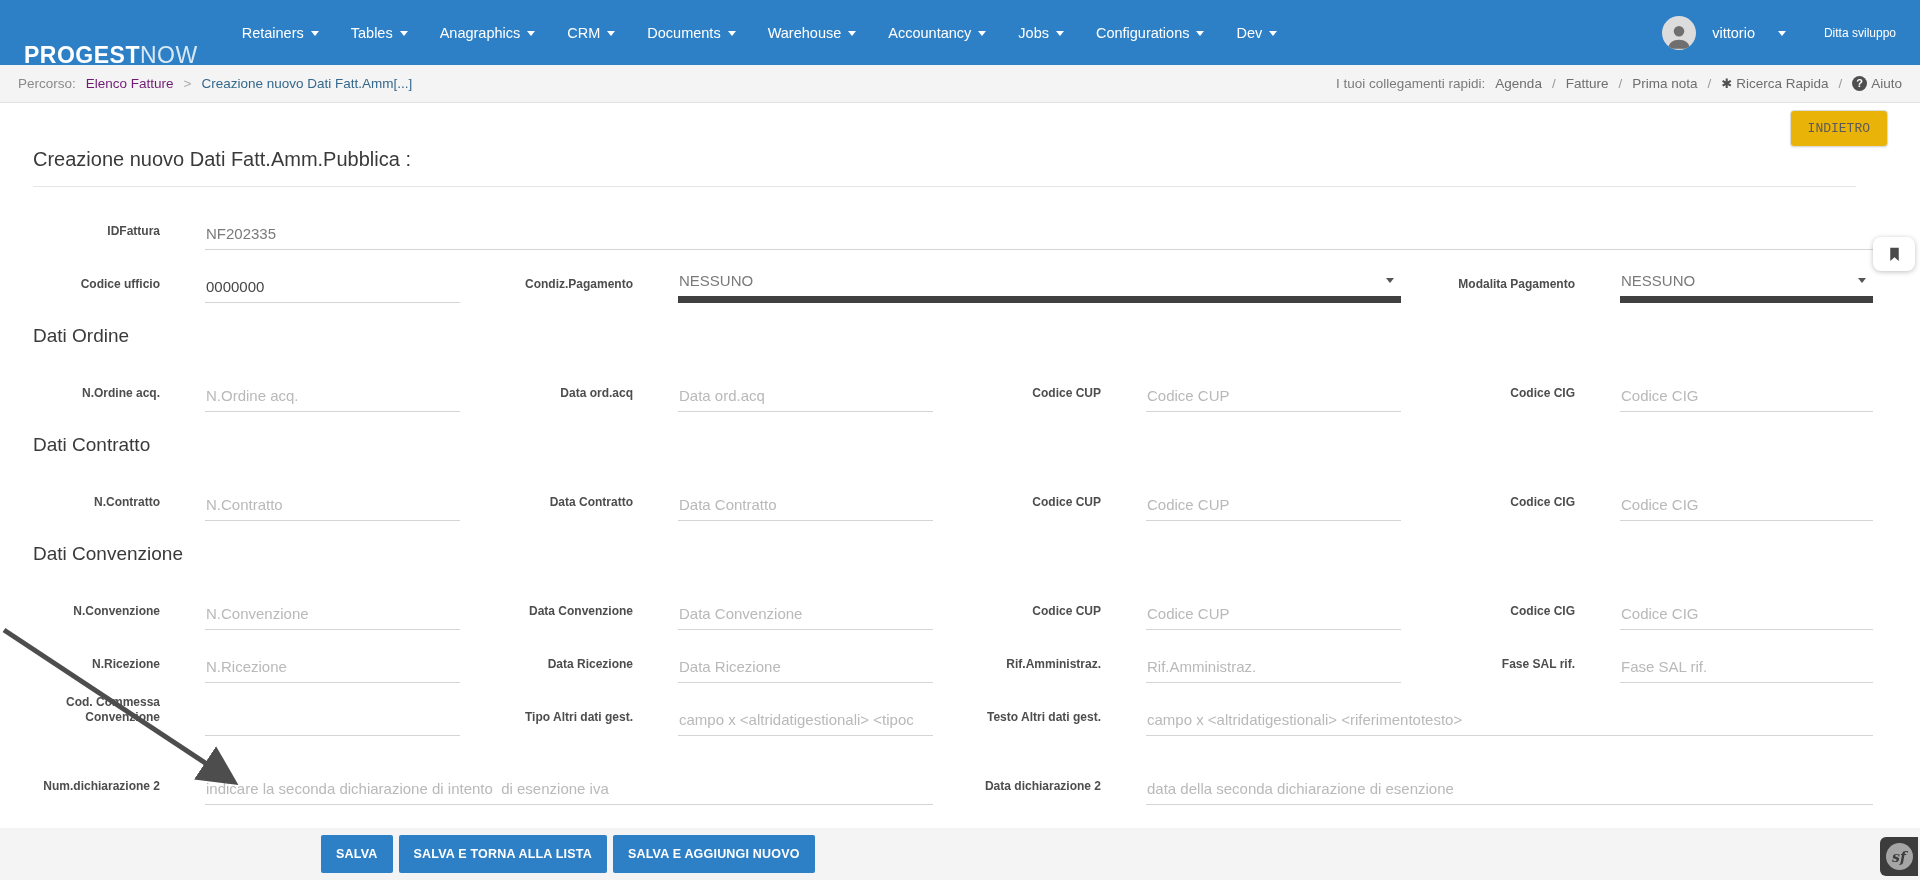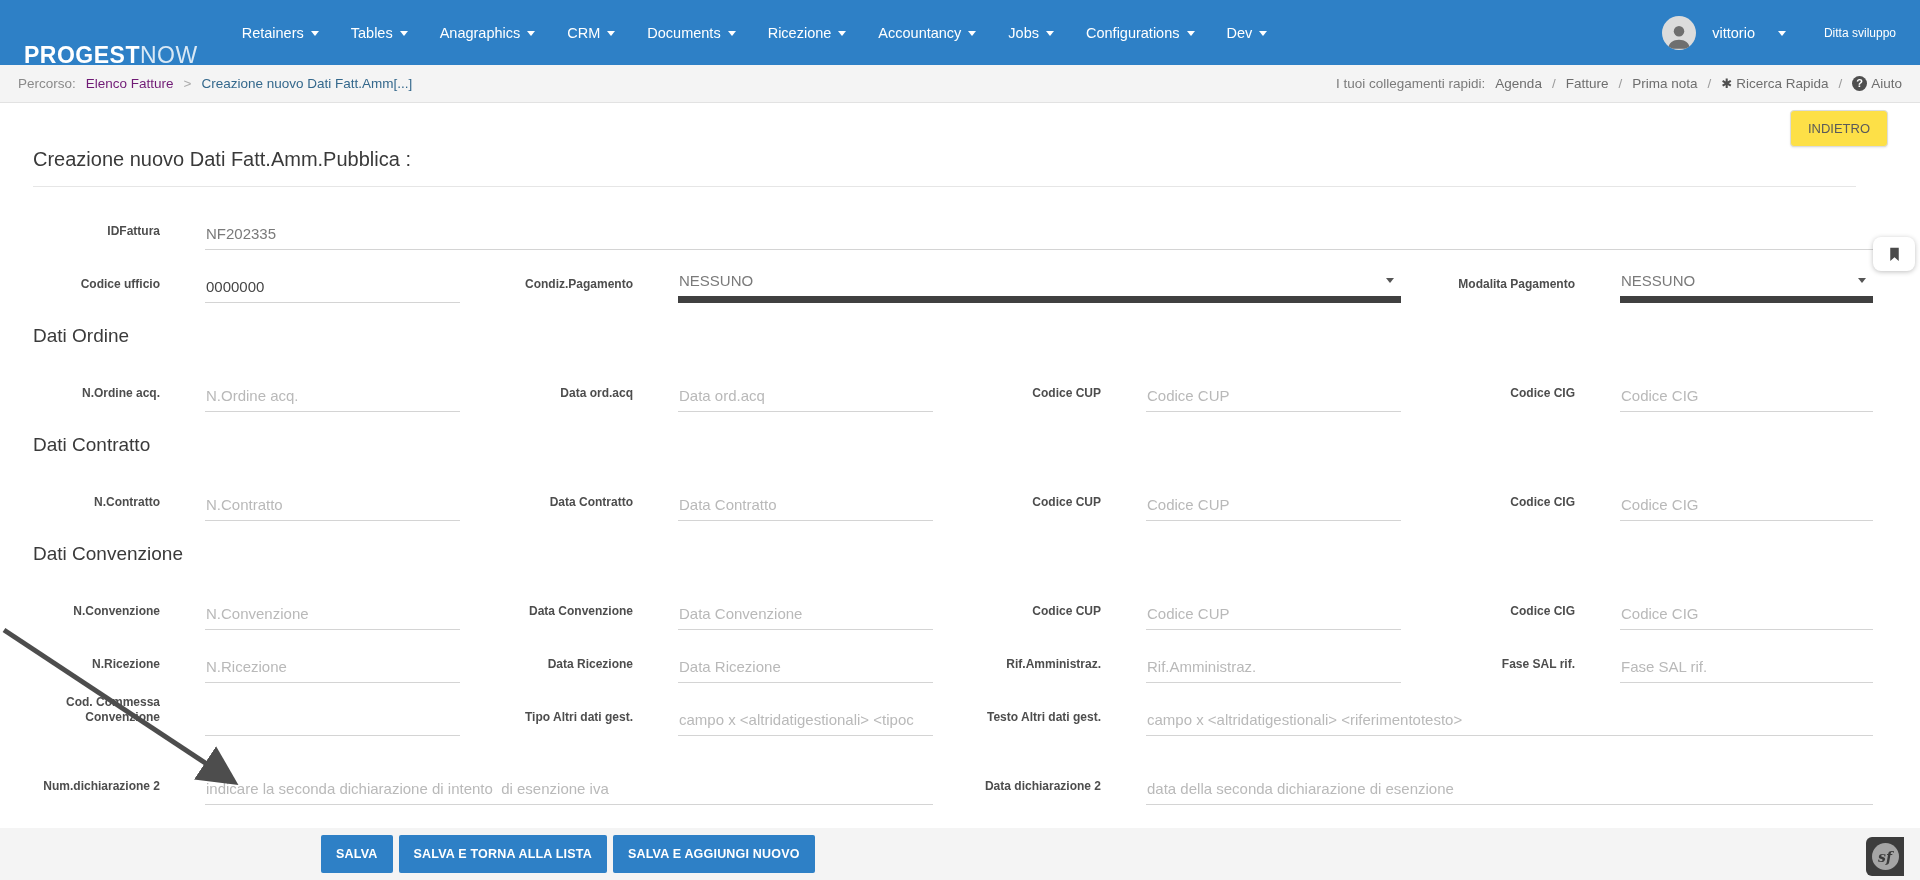--- a/index.html
+++ b/index.html
@@ -48,23 +48,23 @@
   .slash { color:#9b9b9b; }
   .ast-icon { color:#4f4f4f; font-size:13px; }
   .q-icon {
     width:15px; height:15px; border-radius:50%; background:#4f4f4f; color:#fff;
     font-size:11px; font-weight:700; line-height:15px; text-align:center; display:inline-block;
   }
 
   
   .content { position:relative; padding:0 32px 0 33px; }
   .back-btn {
-    position:absolute; top:110px; right:32px; background:#fde047; border:1px solid #dcdcdc;
+    position:absolute; top:110px; right:32px; background:#eab308; border:1px solid #dcdcdc;
     border-radius:4px; padding:10px 17px; font-size:13px; color:#5a5a5a;
-    box-shadow:0 1px 2px rgba(0,0,0,.08); cursor:pointer; font-family:Liberation Sans, sans-serif;
+    box-shadow:0 1px 2px rgba(0,0,0,.08); cursor:pointer; font-family:Liberation Mono, monospace;
   }
   .page-title { margin-top:45px; font-size:20px; font-weight:400; color:#3a3a3a; }
   .title-divider { border-bottom:1px solid #e6e6e6; margin-top:15px; width:1823px; }
 
   
   .form-row {
     display:grid; grid-template-columns:172px 255px 218px 255px 213px 255px 219px 253px;
     align-items:end; height:53px;
   }
   .form-row.first { margin-top:10px; }
@@ -101,21 +101,21 @@
   
   .footer-bar {
     position:absolute; left:0; right:0; bottom:0; height:52px; background:#f4f4f4;
     display:flex; align-items:center; padding-left:321px; gap:6px;
   }
   .save-btn {
     background:#2e80c6; color:#fff; border:none; border-radius:2px; font-size:12.5px;
     font-weight:700; padding:12px 15px; letter-spacing:.2px; cursor:pointer; font-family:inherit;
   }
   .sf-toggle {
-    position:absolute; right:16px; bottom:4px; width:38px; height:39px; background:#3c3c3c;
+    position:absolute; right:2px; bottom:4px; width:38px; height:39px; background:#3c3c3c;
     border-radius:6px 0 0 6px; display:flex; align-items:center; justify-content:center;
     cursor:pointer; z-index:7;margin-top:48px;
   }
   .sf-circle {
     width:27px; height:27px; border-radius:50%; background:#a5a5a5; color:#3c3c3c;
     font-family:"DejaVu Serif", serif; font-style:italic; font-weight:700; font-size:14px;
     display:flex; align-items:center; justify-content:center;
   }
 
   
@@ -141,21 +141,21 @@
       </div>
     <div class="nav-item">
         <span>CRM</span>
         <span class="caret"></span>
       </div>
     <div class="nav-item">
         <span>Documents</span>
         <span class="caret"></span>
       </div>
     <div class="nav-item">
-        <span>Ricezione</span>
+        <span>Warehouse</span>
         <span class="caret"></span>
       </div>
     <div class="nav-item">
         <span>Accountancy</span>
         <span class="caret"></span>
       </div>
     <div class="nav-item">
         <span>Jobs</span>
         <span class="caret"></span>
       </div>

